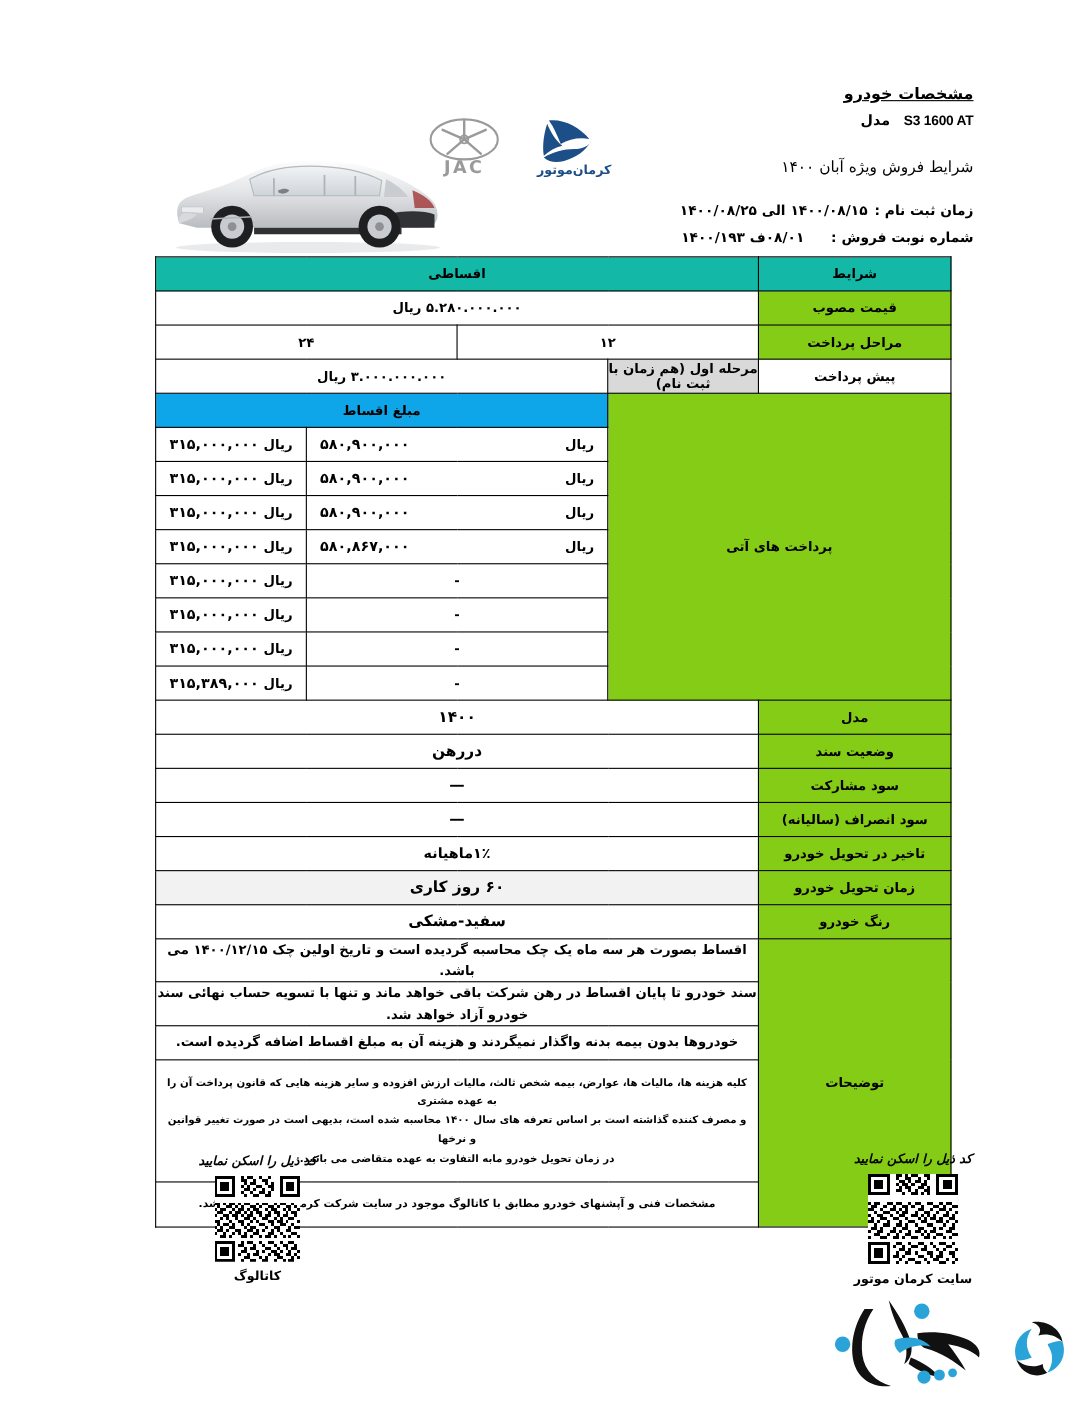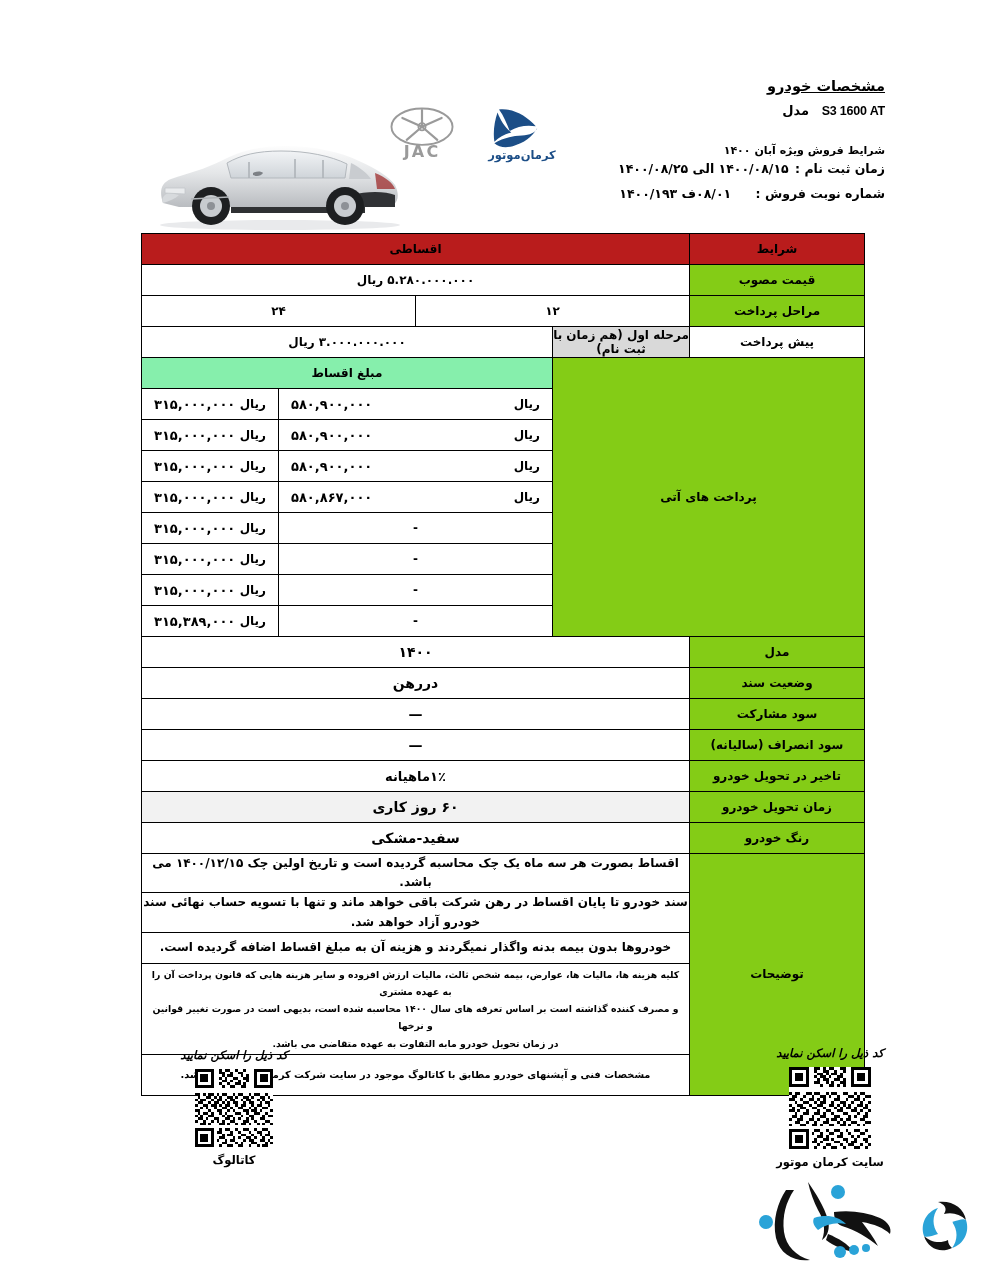--- a/index.html
+++ b/index.html
@@ -48,23 +48,23 @@
   .hdr-model-label { font-weight: bold; }
   .hdr-model-value {
     direction: ltr;
     display: inline-block;
     margin-left: 8px;
     font-family: "Liberation Sans", sans-serif;
     font-size: 12.5px;
     letter-spacing: -.2px;
   }
   .hdr-terms {
-    font-size: 11px;
-    font-weight: bold;
-    margin-bottom: 4px;
+    font-size: 14px;
+    font-weight: normal;
+    margin-bottom: 23px;
   }
   .hdr-line {
     font-size: 12.5px;
     font-weight: bold;
     margin-bottom: 7px;
     white-space: nowrap;
   }
   .hdr-line .val { margin-right: 2px; }
   .hdr-line.sale-no { margin-top: 10px; }
   .hdr-line.sale-no .val { margin-right: 20px; }
@@ -130,28 +130,28 @@
     font-size: 9.5px;
     font-weight: bold;
     width: 38px;
     padding: 3px 1px;
   }
   .val-cell {
     background: #fff;
     font-size: 13px;
   }
   .hdr-cell {
-    background: #b91c1c;
+    background: #14b8a6;
     font-size: 12px;
     height: 28px;
   }
   .price-cell { font-size: 15px; height: 38px; }
   .stage-cell { font-size: 13px; height: 36px; }
   .prepay-cell { font-size: 15px; height: 52px; }
-  .inst-hdr { background: #86efac; font-size: 12.5px; height: 28px; }
+  .inst-hdr { background: #0ea5e9; font-size: 12.5px; height: 28px; }
 
   .amt {
     display: flex;
     align-items: center;
     justify-content: space-between;
     padding: 0 12px;
     direction: rtl;
   }
   .amt .num { font-size: 13px; font-weight: bold; letter-spacing: .3px; }
   .amt .cur { font-size: 12px; font-weight: bold; }
@@ -167,21 +167,21 @@
     font-size: 11.5px;
     font-weight: bold;
     text-align: center;
     padding: 9px 10px;
     line-height: 1.6;
     height: auto;
   }
   .note-cell.tiny {
     font-size: 9.3px;
     line-height: 1.85;
-    padding: 2px 8px;
+    padding: 12px 8px;
     font-weight: bold;
   }
   .note-cell.single {
     font-size: 9.8px;
     padding: 5px 8px;
   }
 
   
   .footer {
     position: absolute;

